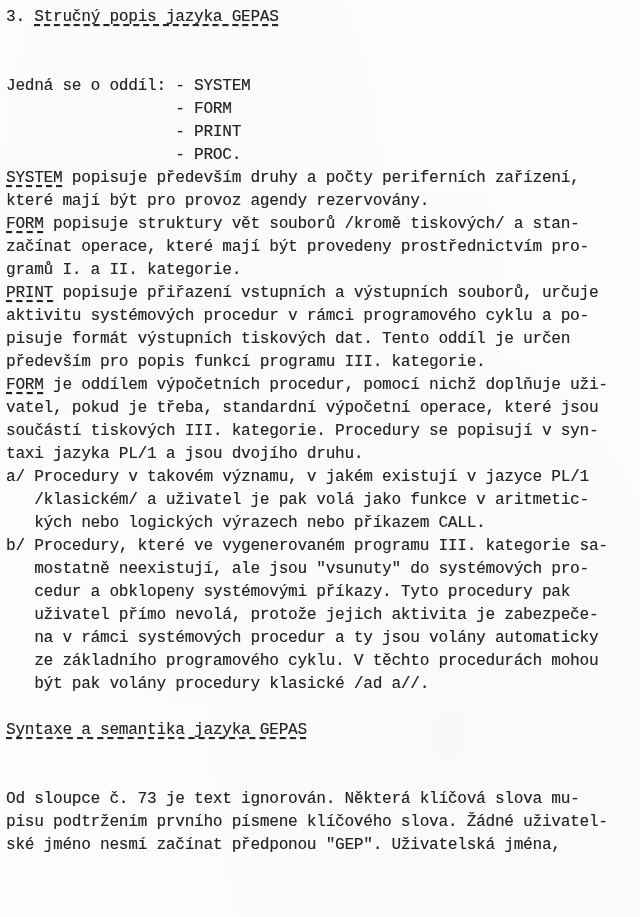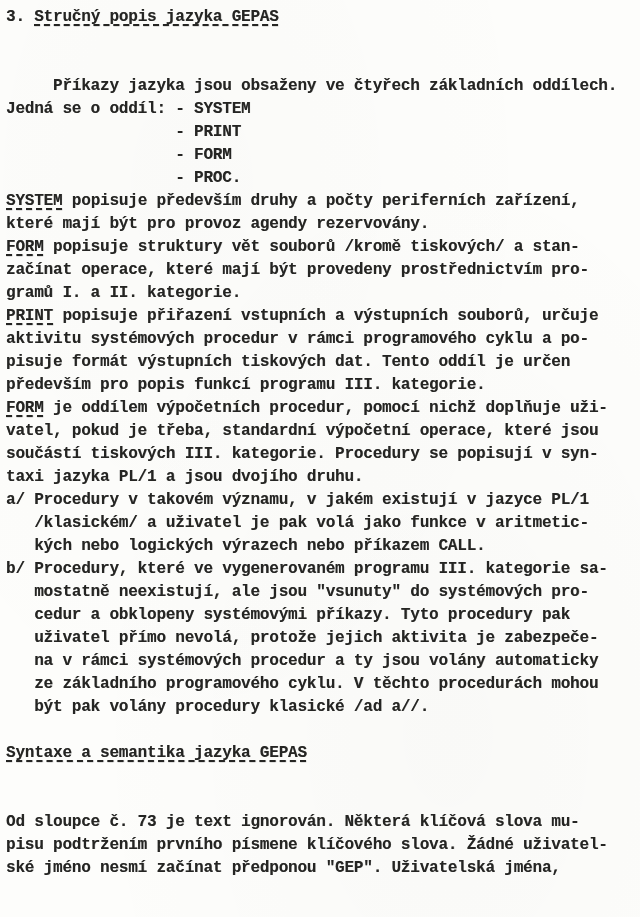--- a/index.html
+++ b/index.html
@@ -15,21 +15,21 @@
     width: 640px;
     height: 917px;
     box-sizing: border-box;
     padding: 6px 20px 0 6px;
     background:
       radial-gradient(ellipse at 30% 20%, rgba(0,0,0,0.012), transparent 60%),
       radial-gradient(ellipse at 70% 80%, rgba(0,0,0,0.015), transparent 60%),
       #fdfdfb;
     font-family: "Liberation Mono", "DejaVu Sans Mono", monospace;
     font-size: 16px;
-    font-weight: 700;
+    font-weight: 400;
     line-height: 23px;
     color: #252523;
     letter-spacing: -0.2px;
     text-shadow: 0.3px 0.3px 0 rgba(40,40,40,0.45);
   }
   .line {
     white-space: pre;
     height: 23px;
   }
   .line.blank { height: 23px; }
@@ -45,24 +45,23 @@
   }
 </style>
 </head>
 <body>
 
 <div class="page">
   <div>
       <div class="line heading"><span>3. </span><span class="seg-u">Stručný popis jazyka GEPAS</span></div>
       <div class="line blank"></div>
       <div class="line blank"></div>
-      <div class="line"><span>     Příkazy jazyka jsou obsaženy ve čtyřech základních oddílech.</span></div>
       <div class="line"><span>Jedná se o oddíl: - SYSTEM</span></div>
+      <div class="line"><span>                  - FORM</span></div>
       <div class="line"><span>                  - PRINT</span></div>
-      <div class="line"><span>                  - FORM</span></div>
       <div class="line"><span>                  - PROC.</span></div>
       <div class="line"><span class="seg-u">SYSTEM</span><span> popisuje především druhy a počty periferních zařízení,</span></div>
       <div class="line"><span>které mají být pro provoz agendy rezervovány.</span></div>
       <div class="line"><span class="seg-u">FORM</span><span> popisuje struktury vět souborů /kromě tiskových/ a stan-</span></div>
       <div class="line"><span>začínat operace, které mají být provedeny prostřednictvím pro-</span></div>
       <div class="line"><span>gramů I. a II. kategorie.</span></div>
       <div class="line"><span class="seg-u">PRINT</span><span> popisuje přiřazení vstupních a výstupních souborů, určuje</span></div>
       <div class="line"><span>aktivitu systémových procedur v rámci programového cyklu a po-</span></div>
       <div class="line"><span>pisuje formát výstupních tiskových dat. Tento oddíl je určen</span></div>
       <div class="line"><span>především pro popis funkcí programu III. kategorie.</span></div>

